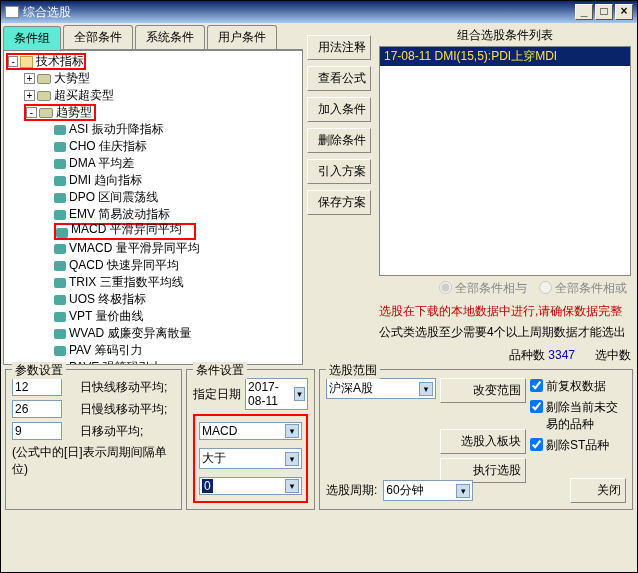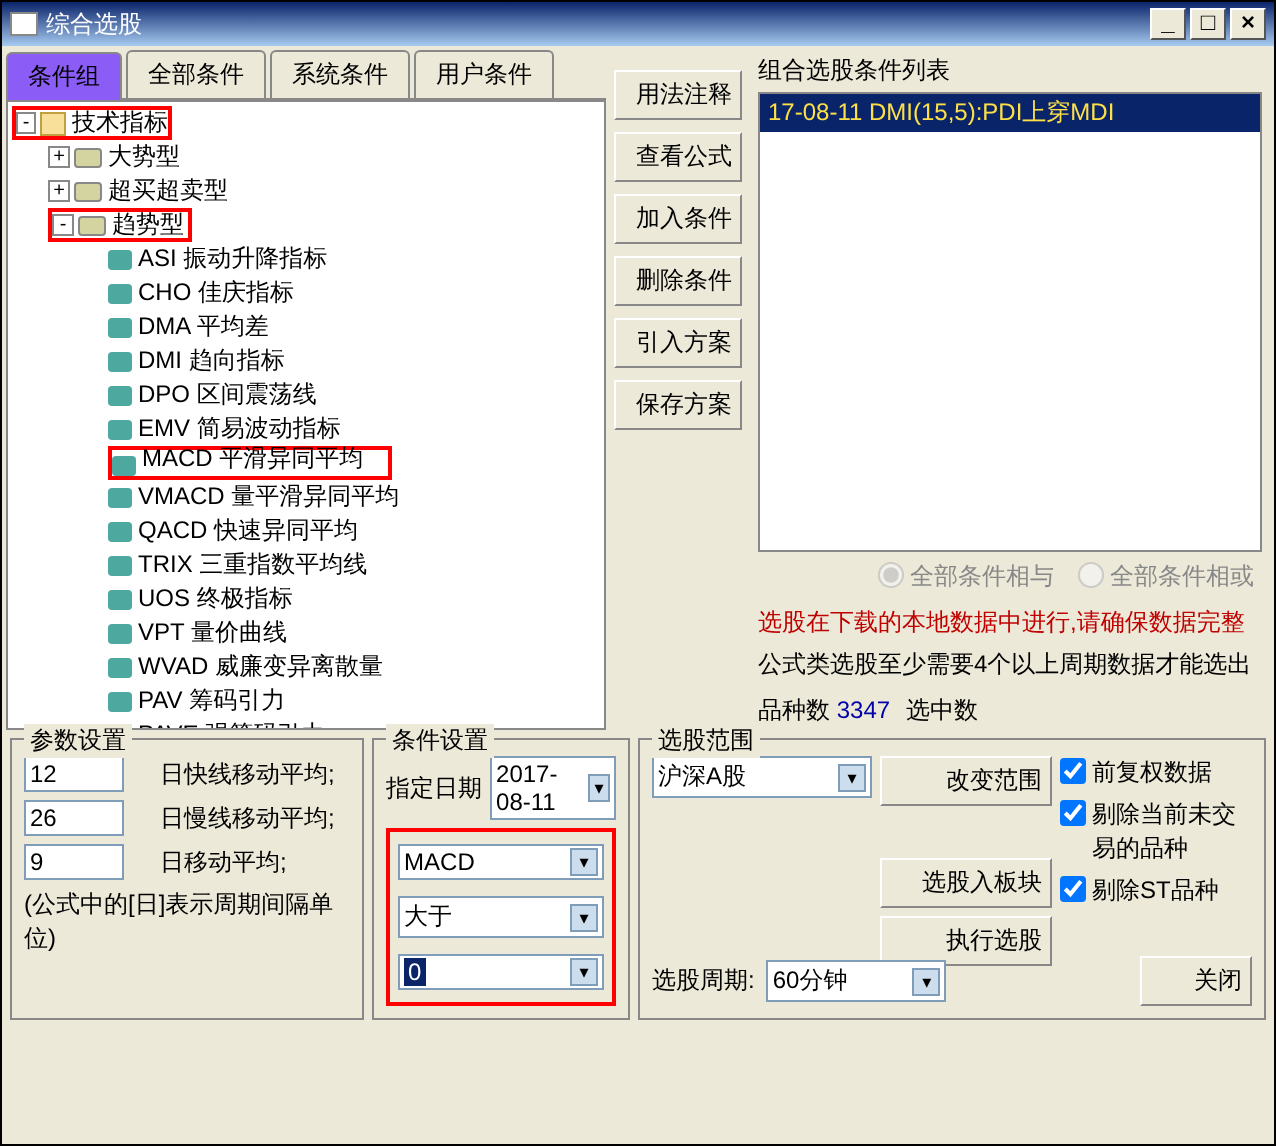--- a/index.html
+++ b/index.html
@@ -6,39 +6,39 @@
 body { background: #ece9d8; width: 638px; height: 573px; border: 1px solid #000; }
 .titlebar { background: linear-gradient(#0a246a, #a6caf0); color: #fff; height: 22px; display: flex; align-items: center; padding: 0 4px; }
 .titlebar .icon { width: 14px; height: 12px; background: #fff; border: 1px solid #888; margin-right: 4px; }
 .titlebar .spacer { flex: 1; }
 .winbtn { width: 18px; height: 16px; background: #ece9d8; border: 1px solid #fff; border-right-color: #555; border-bottom-color: #555; margin-left: 2px; text-align: center; line-height: 12px; color: #000; font-weight: bold; cursor: pointer; }
 .content { display: flex; flex-direction: column; height: calc(100% - 22px); padding: 2px; }
 .upper { display: flex; height: 340px; }
 .left-pane { width: 300px; display: flex; flex-direction: column; }
 .tabs { display: flex; border-bottom: 1px solid #888; }
 .tab { padding: 3px 10px; border: 1px solid #888; border-bottom: none; background: #ece9d8; margin-right: 2px; cursor: pointer; border-radius: 3px 3px 0 0; }
-.tab.active { background: #8b5cf6; position: relative; top: 1px; }
+.tab.active { background: #5eead4; position: relative; top: 1px; }
 .tree { flex: 1; background: #fff; border: 1px solid #888; overflow: auto; padding: 2px; }
 .tree-item { display: flex; align-items: center; height: 17px; white-space: nowrap; }
 .tree-item .ind { display: inline-block; }
 .tree-item .exp { width: 11px; height: 11px; border: 1px solid #888; text-align: center; line-height: 9px; font-size: 10px; margin-right: 2px; cursor: pointer; }
 .tree-item .folder { width: 14px; height: 12px; background: #f8e09a; border: 1px solid #c0a040; margin-right: 3px; }
 .tree-item .key { width: 14px; height: 10px; background: #d4d4a0; border: 1px solid #888; border-radius: 2px; margin-right: 3px; }
 .tree-item .leaf { width: 12px; height: 10px; background: #4da89f; border-radius: 2px; margin-right: 3px; }
 .redbox { border: 2px solid red; }
 .mid-pane { width: 72px; padding: 10px 4px 0 4px; display: flex; flex-direction: column; gap: 6px; }
 .btn { background: #ece9d8; border: 1px solid #fff; border-right-color: #888; border-bottom-color: #888; padding: 3px 4px; text-align: right; cursor: pointer; white-space: nowrap; }
 .right-pane { flex: 1; display: flex; flex-direction: column; padding: 0 4px; }
-.right-pane .label { margin: 2px 0; }
+.right-pane .label { margin: 2px 0; text-align: center; }
 .condlist { background: #fff; border: 1px solid #888; height: 230px; overflow: auto; }
 .condlist .row { background: #0a246a; color: #fde047; padding: 1px 4px; }
 .radio-row { display: flex; gap: 12px; padding: 4px; color: #888; justify-content: flex-end; }
 .warn { color: #c00000; padding: 2px 0; }
 .note { padding: 2px 0; }
-.counts { display: flex; gap: 8px; padding: 4px 0 0 0; }
+.counts { display: flex; gap: 20px; padding: 4px 0 0 0; justify-content: flex-end; }
 .lower { display: flex; padding: 4px 2px 0 2px; gap: 4px; }
 .group { border: 1px solid #888; padding: 8px 6px 6px 6px; position: relative; }
 .group > .title { position: absolute; top: -8px; left: 6px; background: #ece9d8; padding: 0 3px; }
 .param-group { width: 204px; }
 .param-row { display: flex; align-items: center; margin-bottom: 4px; gap: 18px; }
 .param-row input { width: 50px; border: 1px solid #7f9db9; padding: 1px 2px; background: #fff; }
 .cond-group { width: 148px; }
 .cond-group .redbox-wrap { border: 2px solid red; padding: 6px 4px; display: flex; flex-direction: column; gap: 8px; margin-top: 4px; }
 .cond-group .daterow { display: flex; align-items: center; gap: 4px; }
 .sel { border: 1px solid #7f9db9; background: #fff; padding: 1px 2px; display: flex; align-items: center; justify-content: space-between; cursor: pointer; }

